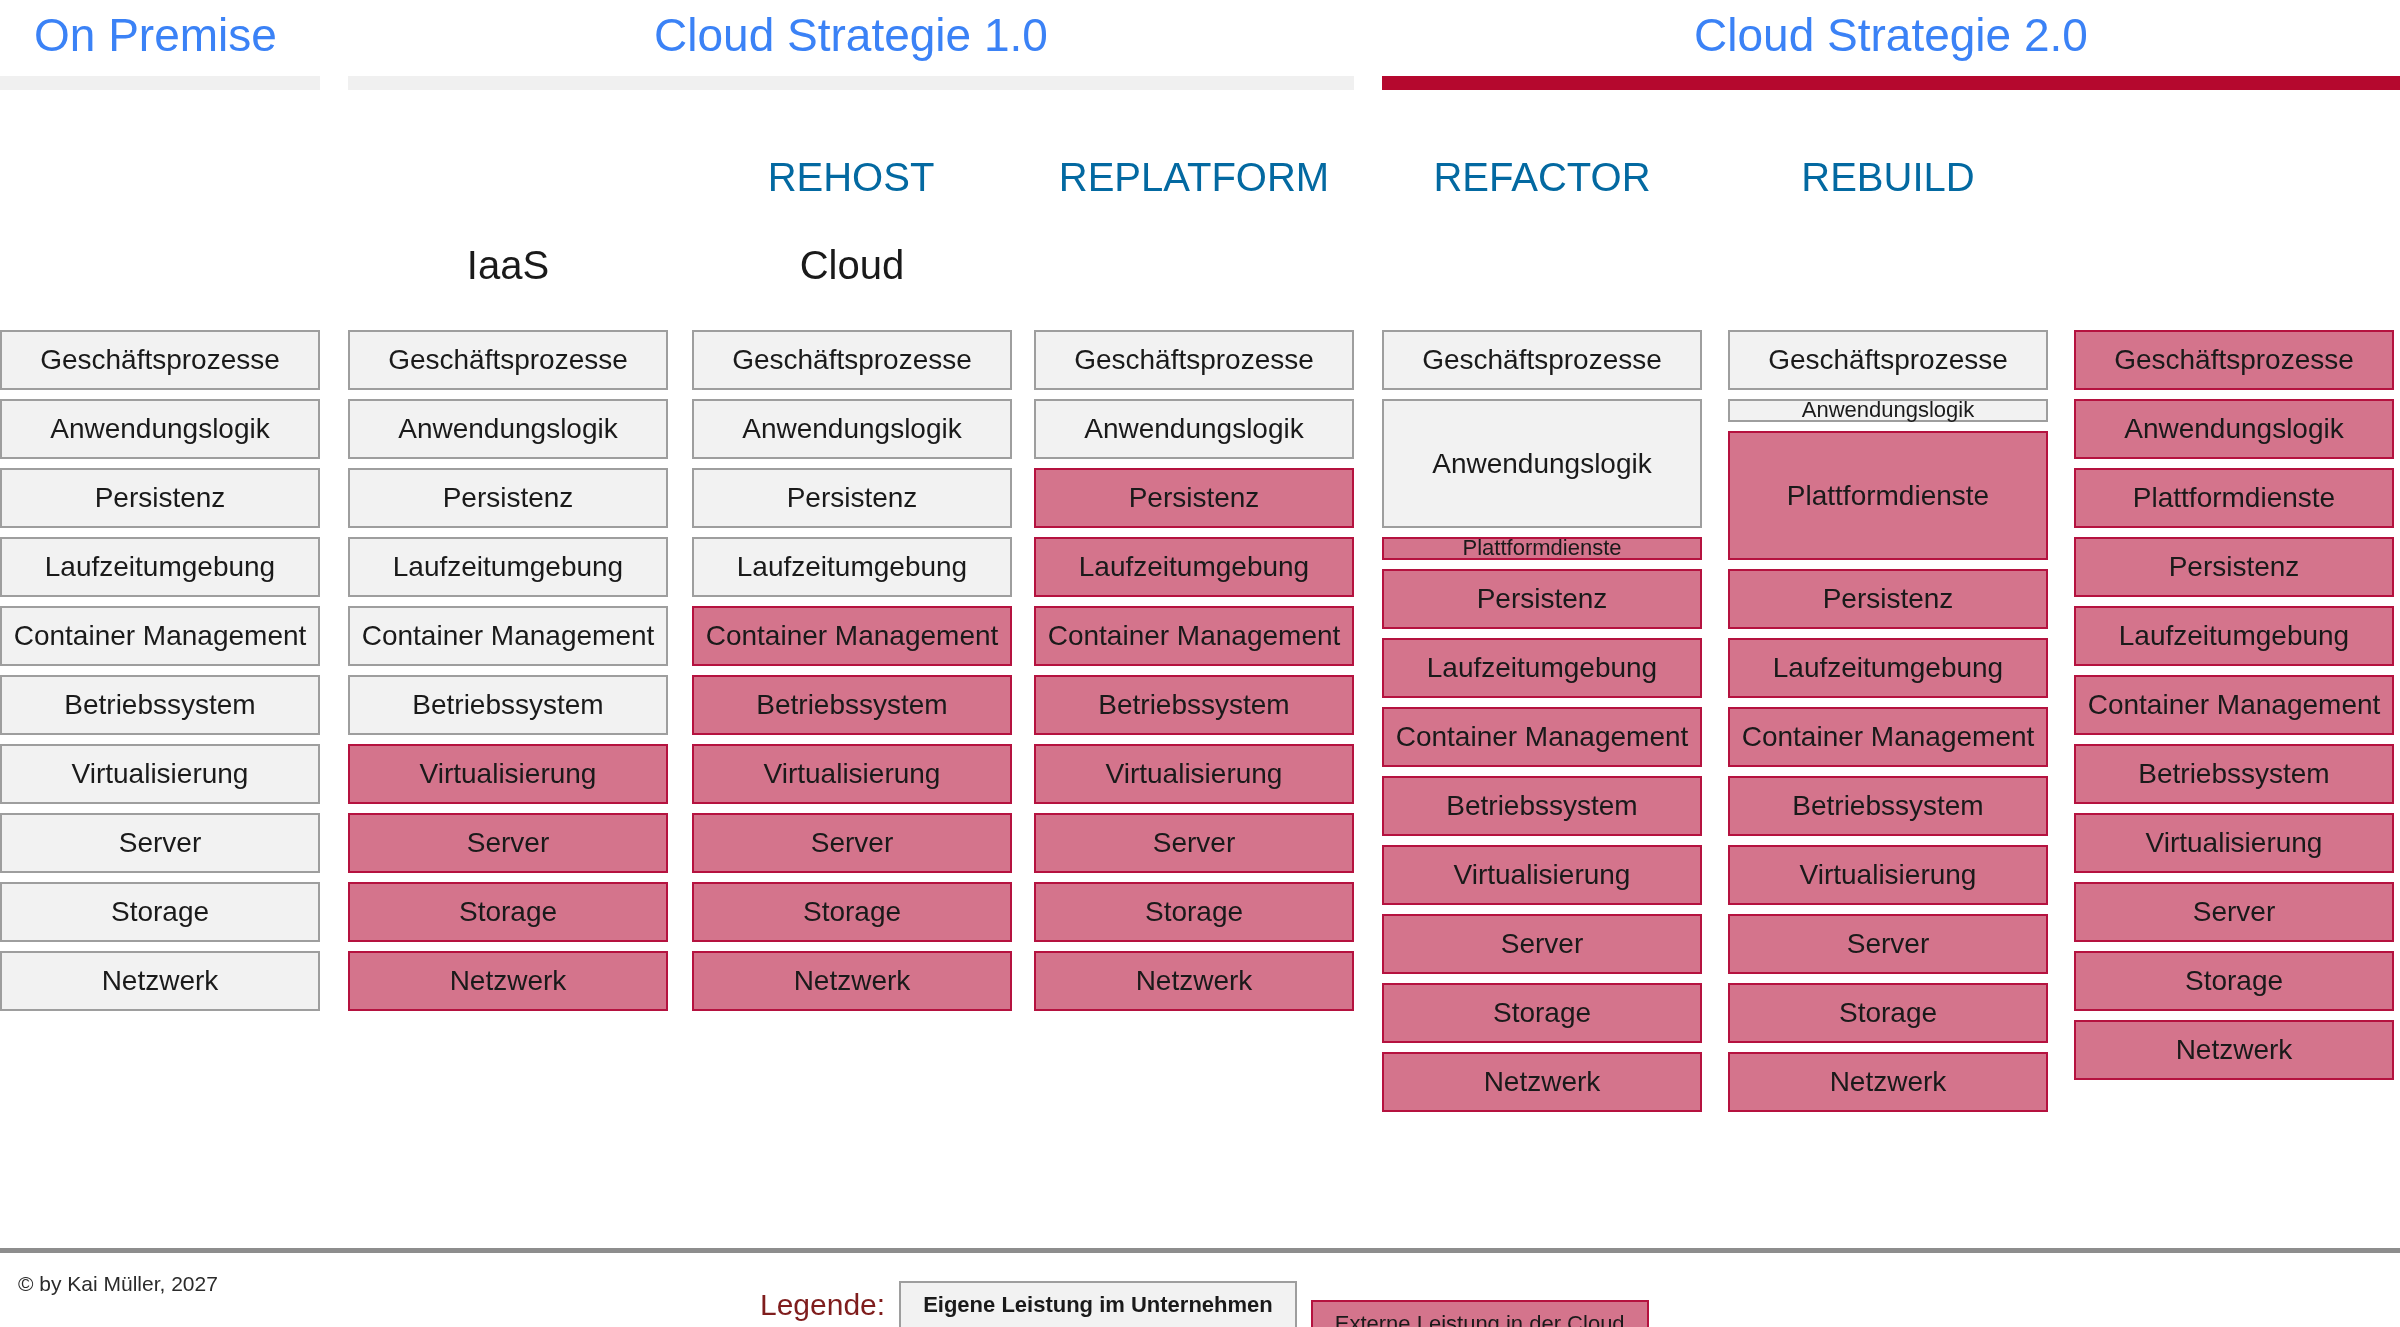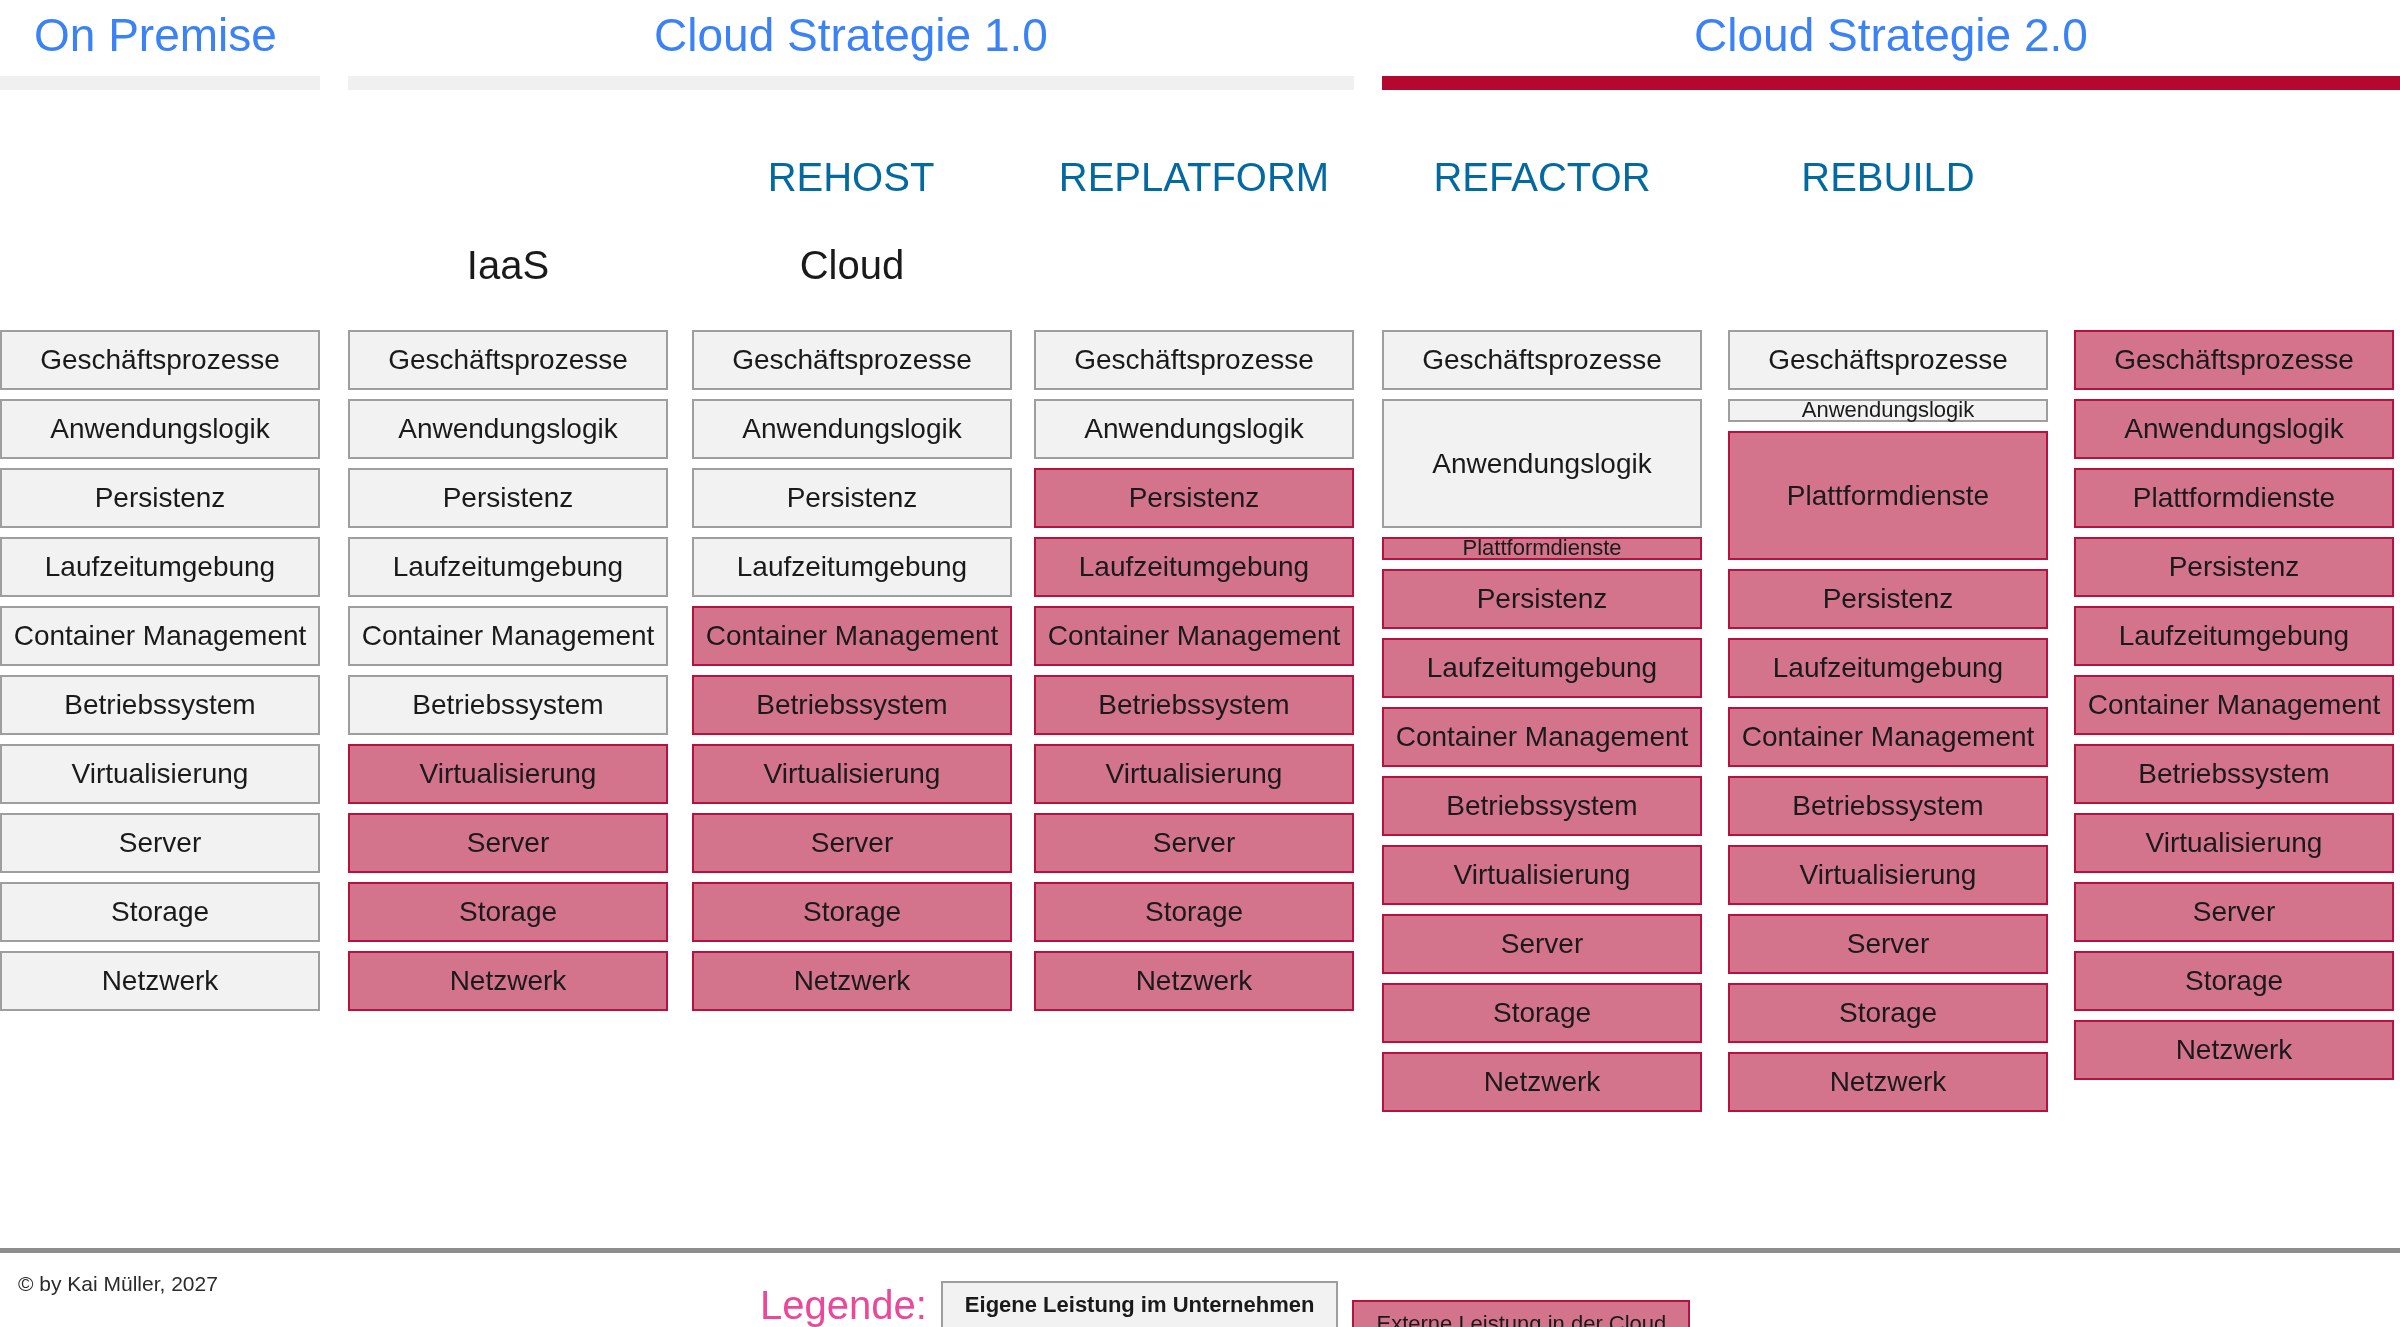--- a/index.html
+++ b/index.html
@@ -61,21 +61,21 @@
     width: 2400px; height: 5px; background: #8d8d8d;
   }
   .copyright {
     position: absolute; left: 18px; top: 1272px;
     font-size: 21px; color: #2b2b2b; white-space: nowrap;
   }
   .legend-wrap {
     position: absolute; left: 760px; top: 1262px;
     display: flex; align-items: center; gap: 14px;
   }
-  .legend-label { font-size: 40px; color: #ec4899; white-space: nowrap; }
+  .legend-label { font-size: 30px; color: #7f1d1d; white-space: nowrap; }
   .legend-chip {
     height: 48px; display: flex; align-items: center; justify-content: center;
     font-size: 22px; color: #1a1a1a; white-space: nowrap;
     border: 2px solid #9e9e9e; background: #f2f2f2;
     padding: 0 22px;
   }
   .legend-chip.pink { background: #d4748c; border-color: #b5123f; }
 </style>
 </head>
 <body>

